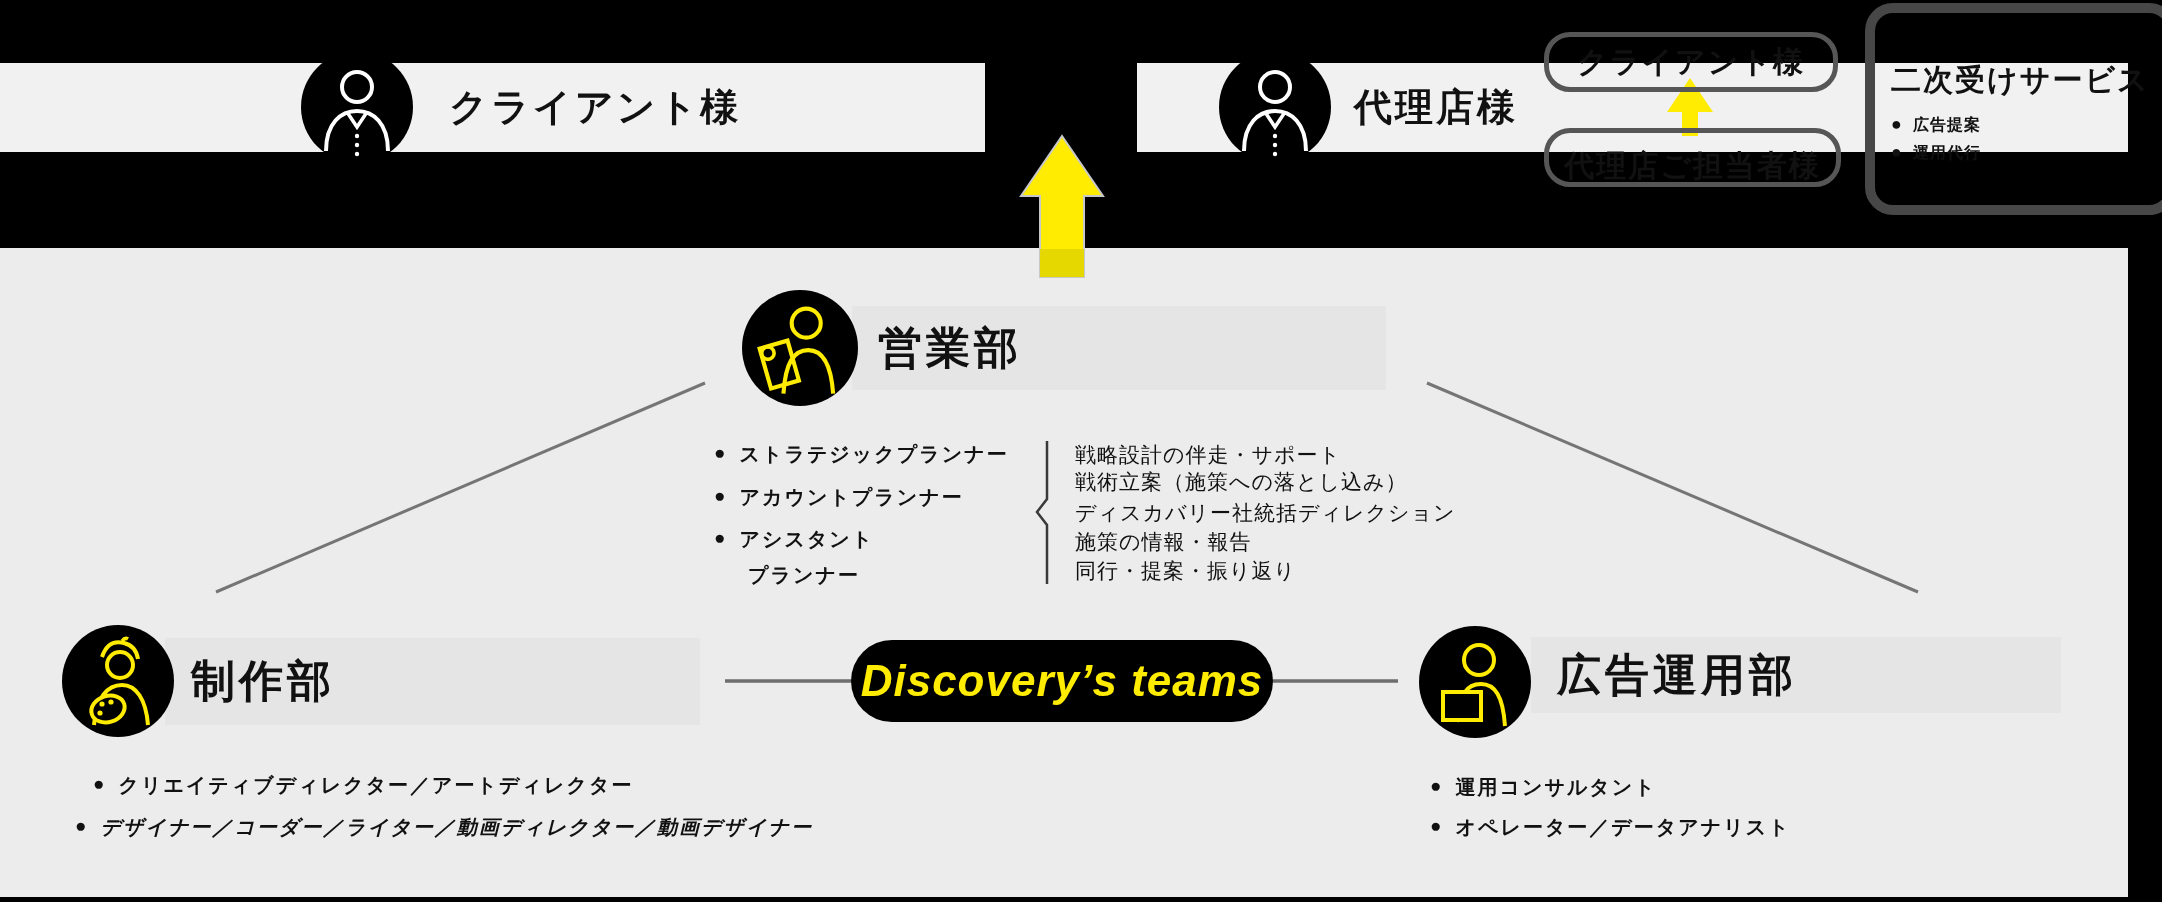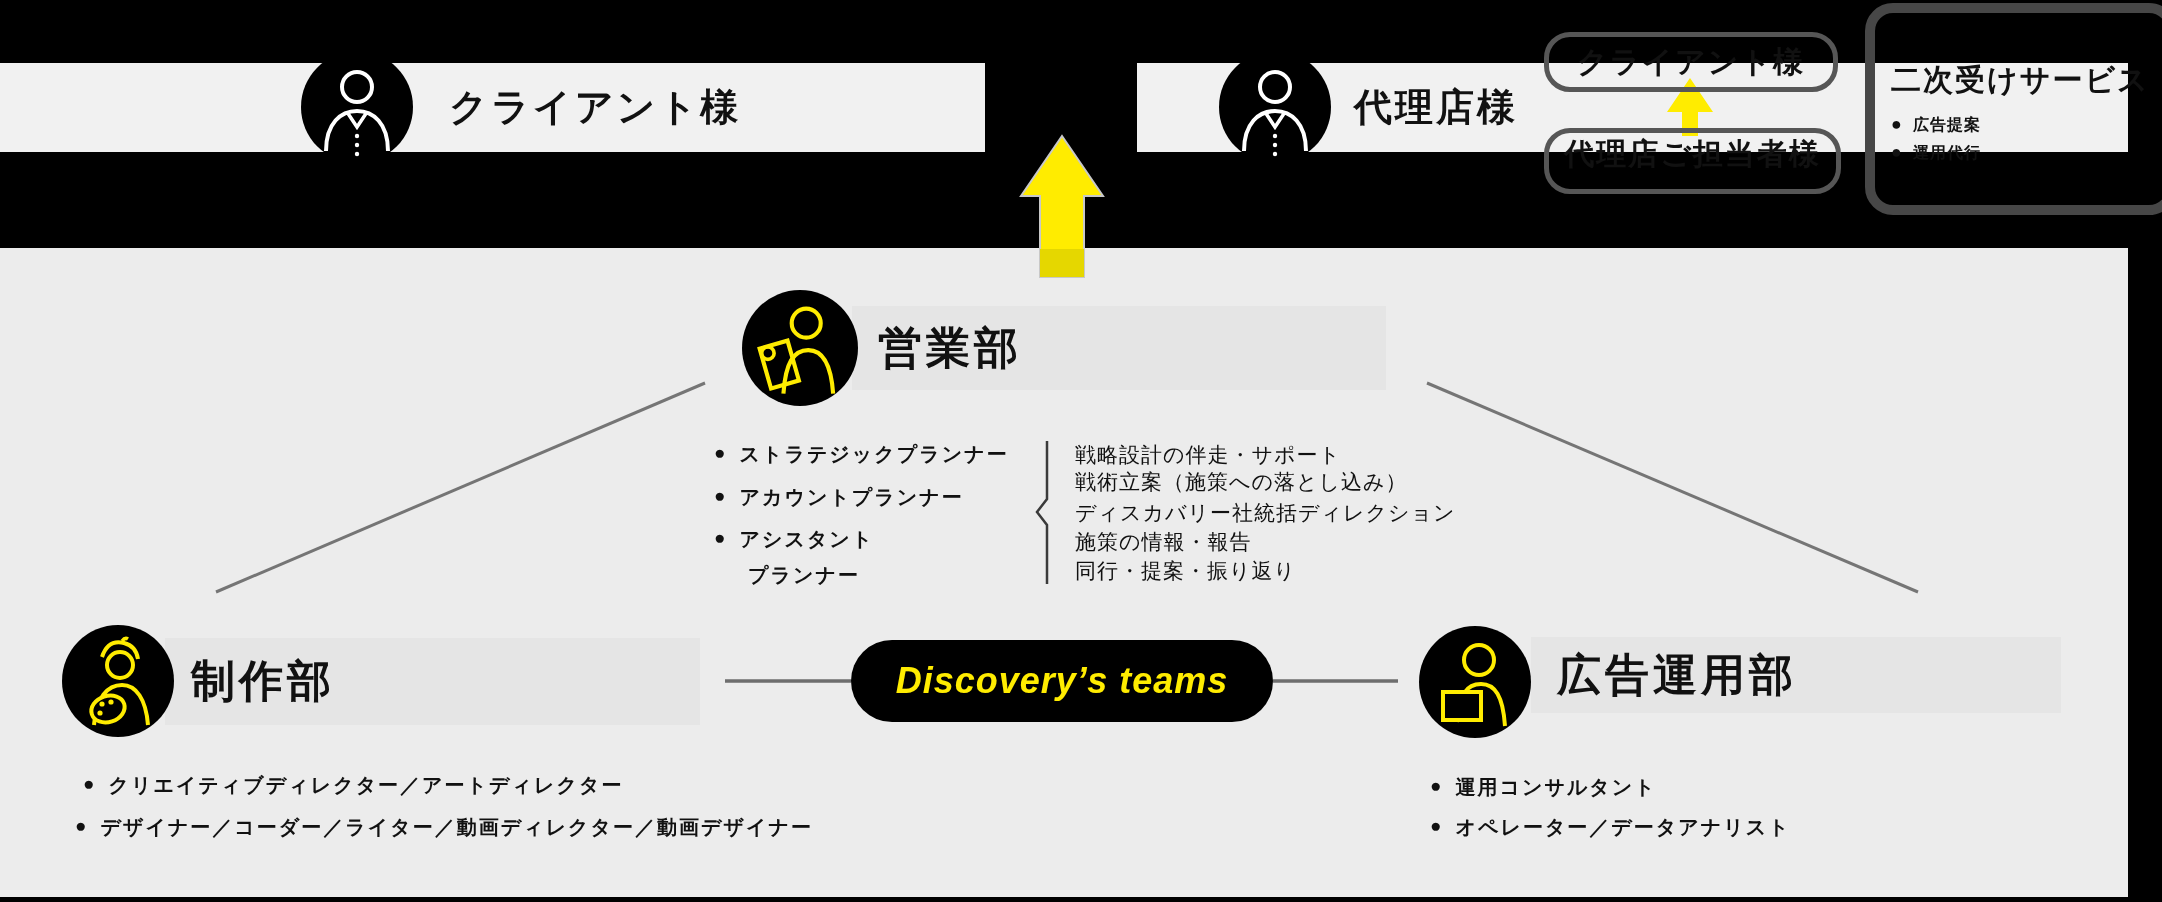--- a/index.html
+++ b/index.html
@@ -9,21 +9,21 @@
   .panel-main{left:0;top:248px;width:2128px;height:649px;background:#ececec;}
   .band{top:63px;height:89px;background:#f1f1f1;}
   .band-a{left:0;width:985px;}
   .band-b{left:1137px;width:991px;}
   .icon-circle{background:#000;border-radius:50%;overflow:hidden;}
   .icon-circle svg{display:block;width:100%;height:100%;}
   .toplabel{font-size:38px;font-weight:bold;color:#111;letter-spacing:3px;line-height:42px;white-space:nowrap;}
   .banner{background:#e5e5e5;display:flex;align-items:center;}
   .banner .dept-name{font-size:44px;font-weight:bold;color:#111;letter-spacing:4px;padding-left:26px;white-space:nowrap;}
   .pill{background:#000;border-radius:41px;display:flex;align-items:center;justify-content:center;}
-  .pill .teams{color:#ffec00;font-size:36px;font-weight:bold;font-style:italic;letter-spacing:1px;white-space:nowrap;}
+  .pill .teams{color:#ffec00;font-size:44px;font-weight:bold;font-style:italic;letter-spacing:1px;white-space:nowrap;}
   .rbox{border:5px solid #565656;border-radius:26px;background:transparent;box-sizing:border-box;
         display:flex;justify-content:center;}
   .rbox .rbox-label{font-size:30px;font-weight:bold;color:#111;letter-spacing:2px;white-space:nowrap;}
   .bigbox{border:10px solid #474747;border-radius:28px;background:transparent;box-sizing:border-box;}
   .bigbox-title{font-size:30px;font-weight:bold;color:#111;letter-spacing:2px;line-height:36px;white-space:nowrap;text-align:center;}
   .bigbox-item{font-size:16px;font-weight:bold;color:#111;letter-spacing:1px;line-height:26px;white-space:nowrap;}
   .bigbox-item::before{content:"●";margin-right:10px;font-size:18px;}
   .role-line{font-size:20px;font-weight:bold;color:#111;letter-spacing:2px;line-height:30px;white-space:nowrap;}
   .role-line.bulleted::before{content:"●";margin-right:12px;font-size:19px;position:relative;top:-2px;}
   .duty-line{font-size:21px;font-weight:500;color:#111;letter-spacing:1px;line-height:29px;white-space:nowrap;}
@@ -71,21 +71,21 @@
       <circle cx="56" cy="85" r="2.2" fill="#fff"></circle>
         <circle cx="56" cy="94" r="2.2" fill="#fff"></circle>
         <circle cx="56" cy="103" r="2.2" fill="#fff"></circle>
     </svg>
   </div>
   <div class="abs toplabel" style="left:1354px;top:86px;">代理店様</div>
 
   <div class="abs rbox" style="left:1544px;top:32px;width:294px;height:60px;align-items:center;">
     <span class="rbox-label">クライアント様</span>
   </div>
-  <div class="abs rbox" style="left:1544px;top:128px;width:297px;height:66px;align-items:flex-start;padding-top:0;">
+  <div class="abs rbox" style="left:1544px;top:128px;width:297px;height:59px;align-items:flex-start;padding-top:12px;">
     <span class="rbox-label" style="margin-top:1px;">代理店ご担当者様</span>
   </div>
 
   <div class="abs bigbox" style="left:1865px;top:3px;width:312px;height:212px;"></div>
   <div class="abs bigbox-title" style="left:1891px;top:62px;">二次受けサービス</div>
   <div class="abs bigbox-item" style="left:1891px;top:111px;">広告提案</div>
   <div class="abs bigbox-item" style="left:1891px;top:139px;">運用代行</div>
 
   <div class="abs banner" style="left:852px;top:306px;width:534px;height:84px;">
     <span class="dept-name">営業部</span>
@@ -117,22 +117,22 @@
       <path d="M40 32 Q46 14 62 18 Q74 21 76 34" fill="none" stroke="#ffec00" stroke-width="4"></path>
       <path d="M60 16 Q63 12 66 14" fill="none" stroke="#ffec00" stroke-width="3.5"></path>
       <circle cx="58" cy="40" r="13" fill="none" stroke="#ffec00" stroke-width="4"></circle>
       <path d="M32 100 C34 72 46 60 60 60 C74 60 84 74 86 100" fill="none" stroke="#ffec00" stroke-width="4"></path>
       <ellipse cx="46" cy="84" rx="17" ry="13" fill="#000" stroke="#ffec00" stroke-width="4" transform="rotate(-18 46 84)"></ellipse>
       <circle cx="40" cy="79" r="2.6" fill="#ffec00"></circle>
       <circle cx="49" cy="77" r="2.6" fill="#ffec00"></circle>
       <circle cx="38" cy="88" r="2.6" fill="#ffec00"></circle>
     </svg>
   </div>
-  <div class="abs role-line bulleted" style="left:83px;top:770px;">クリエイティブディレクター／アートディレクター</div>
-  <div class="abs role-line bulleted" style="left:75px;top:812px;">デザイナー／コーダー／ライター／動画ディレクター／動画デザイナー</div>
+  <div class="abs role-line bulleted" style="left:93px;top:770px;">クリエイティブディレクター／アートディレクター</div>
+  <div class="abs role-line bulleted" style="left:75px;top:812px;font-style:italic;">デザイナー／コーダー／ライター／動画ディレクター／動画デザイナー</div>
 
   <div class="abs pill" style="left:851px;top:640px;width:422px;height:82px;">
     <span class="teams">Discovery’s teams</span>
   </div>
 
   <div class="abs banner" style="left:1531px;top:637px;width:530px;height:76px;">
     <span class="dept-name">広告運用部</span>
   </div>
   <div class="abs icon-circle" style="left:1419px;top:626px;width:112px;height:112px;">
     <svg viewBox="0 0 112 112">

